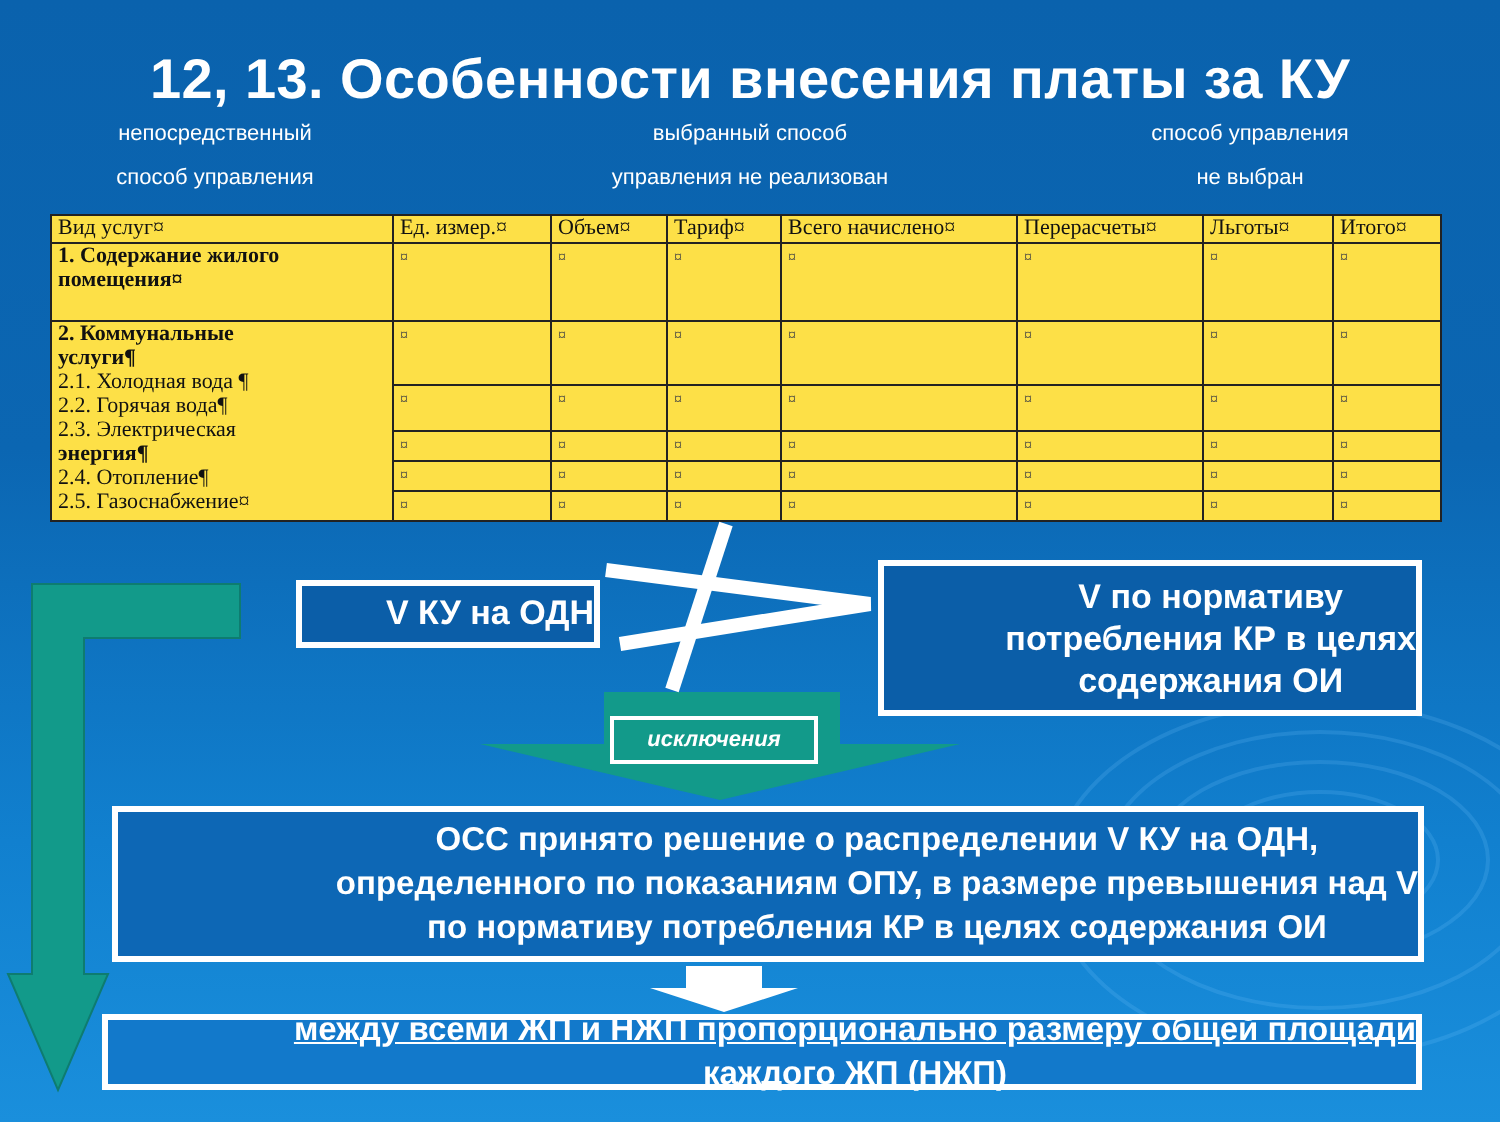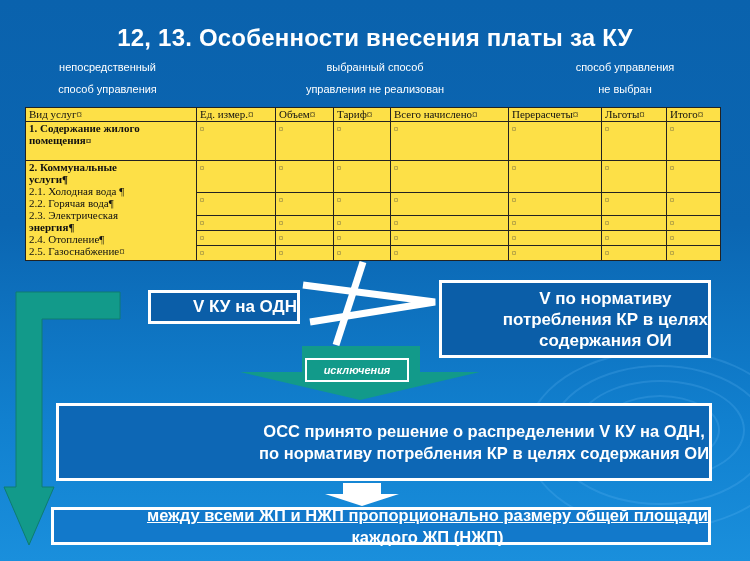--- a/index.html
+++ b/index.html
@@ -10,21 +10,21 @@
     color: #ffffff;
     background: linear-gradient(180deg, #0a62ad 0%, #0b66b2 40%, #1180cf 75%, #1a8fdc 100%);
   }
   .abs { position: absolute; }
   .ripple {
     position: absolute; border-radius: 50%;
     border: 2px solid rgba(120, 200, 255, 0.18);
   }
   #title {
     left: 0; top: 24px; width: 750px; text-align: center;
-    font-size: 24px; font-weight: bold; letter-spacing: 0.2px;
+    font-size: 28px; font-weight: bold; letter-spacing: 0.2px;
   }
   .subhead {
     top: 56px; font-size: 11px; line-height: 22px; text-align: center;
   }
   
   #service-table {
     position: absolute; left: 25px; top: 107px; width: 695px; height: 132px;
     background: #fde047; border-collapse: collapse;
     font-family: "Liberation Serif", "DejaVu Serif", serif; color: #111;
     font-size: 11px; table-layout: fixed;
@@ -194,20 +194,21 @@
     <div>потребления КР в целях</div>
     <div>содержания ОИ</div>
   </div>
 </div>
 
 <div id="exceptions-label">исключения</div>
 
 <div id="oss-box" class="box">
   <div>
     <div>ОСС принято решение о распределении V КУ на ОДН,</div>
+    <div>определенного по показаниям ОПУ,  в размере превышения над V</div>
     <div>по нормативу потребления КР в целях содержания ОИ</div>
   </div>
 </div>
 
 <div id="result-box" class="box">
   <div>
     <div>между всеми ЖП и НЖП пропорционально размеру общей площади</div>
     <div>каждого ЖП (НЖП)</div>
   </div>
 </div>

